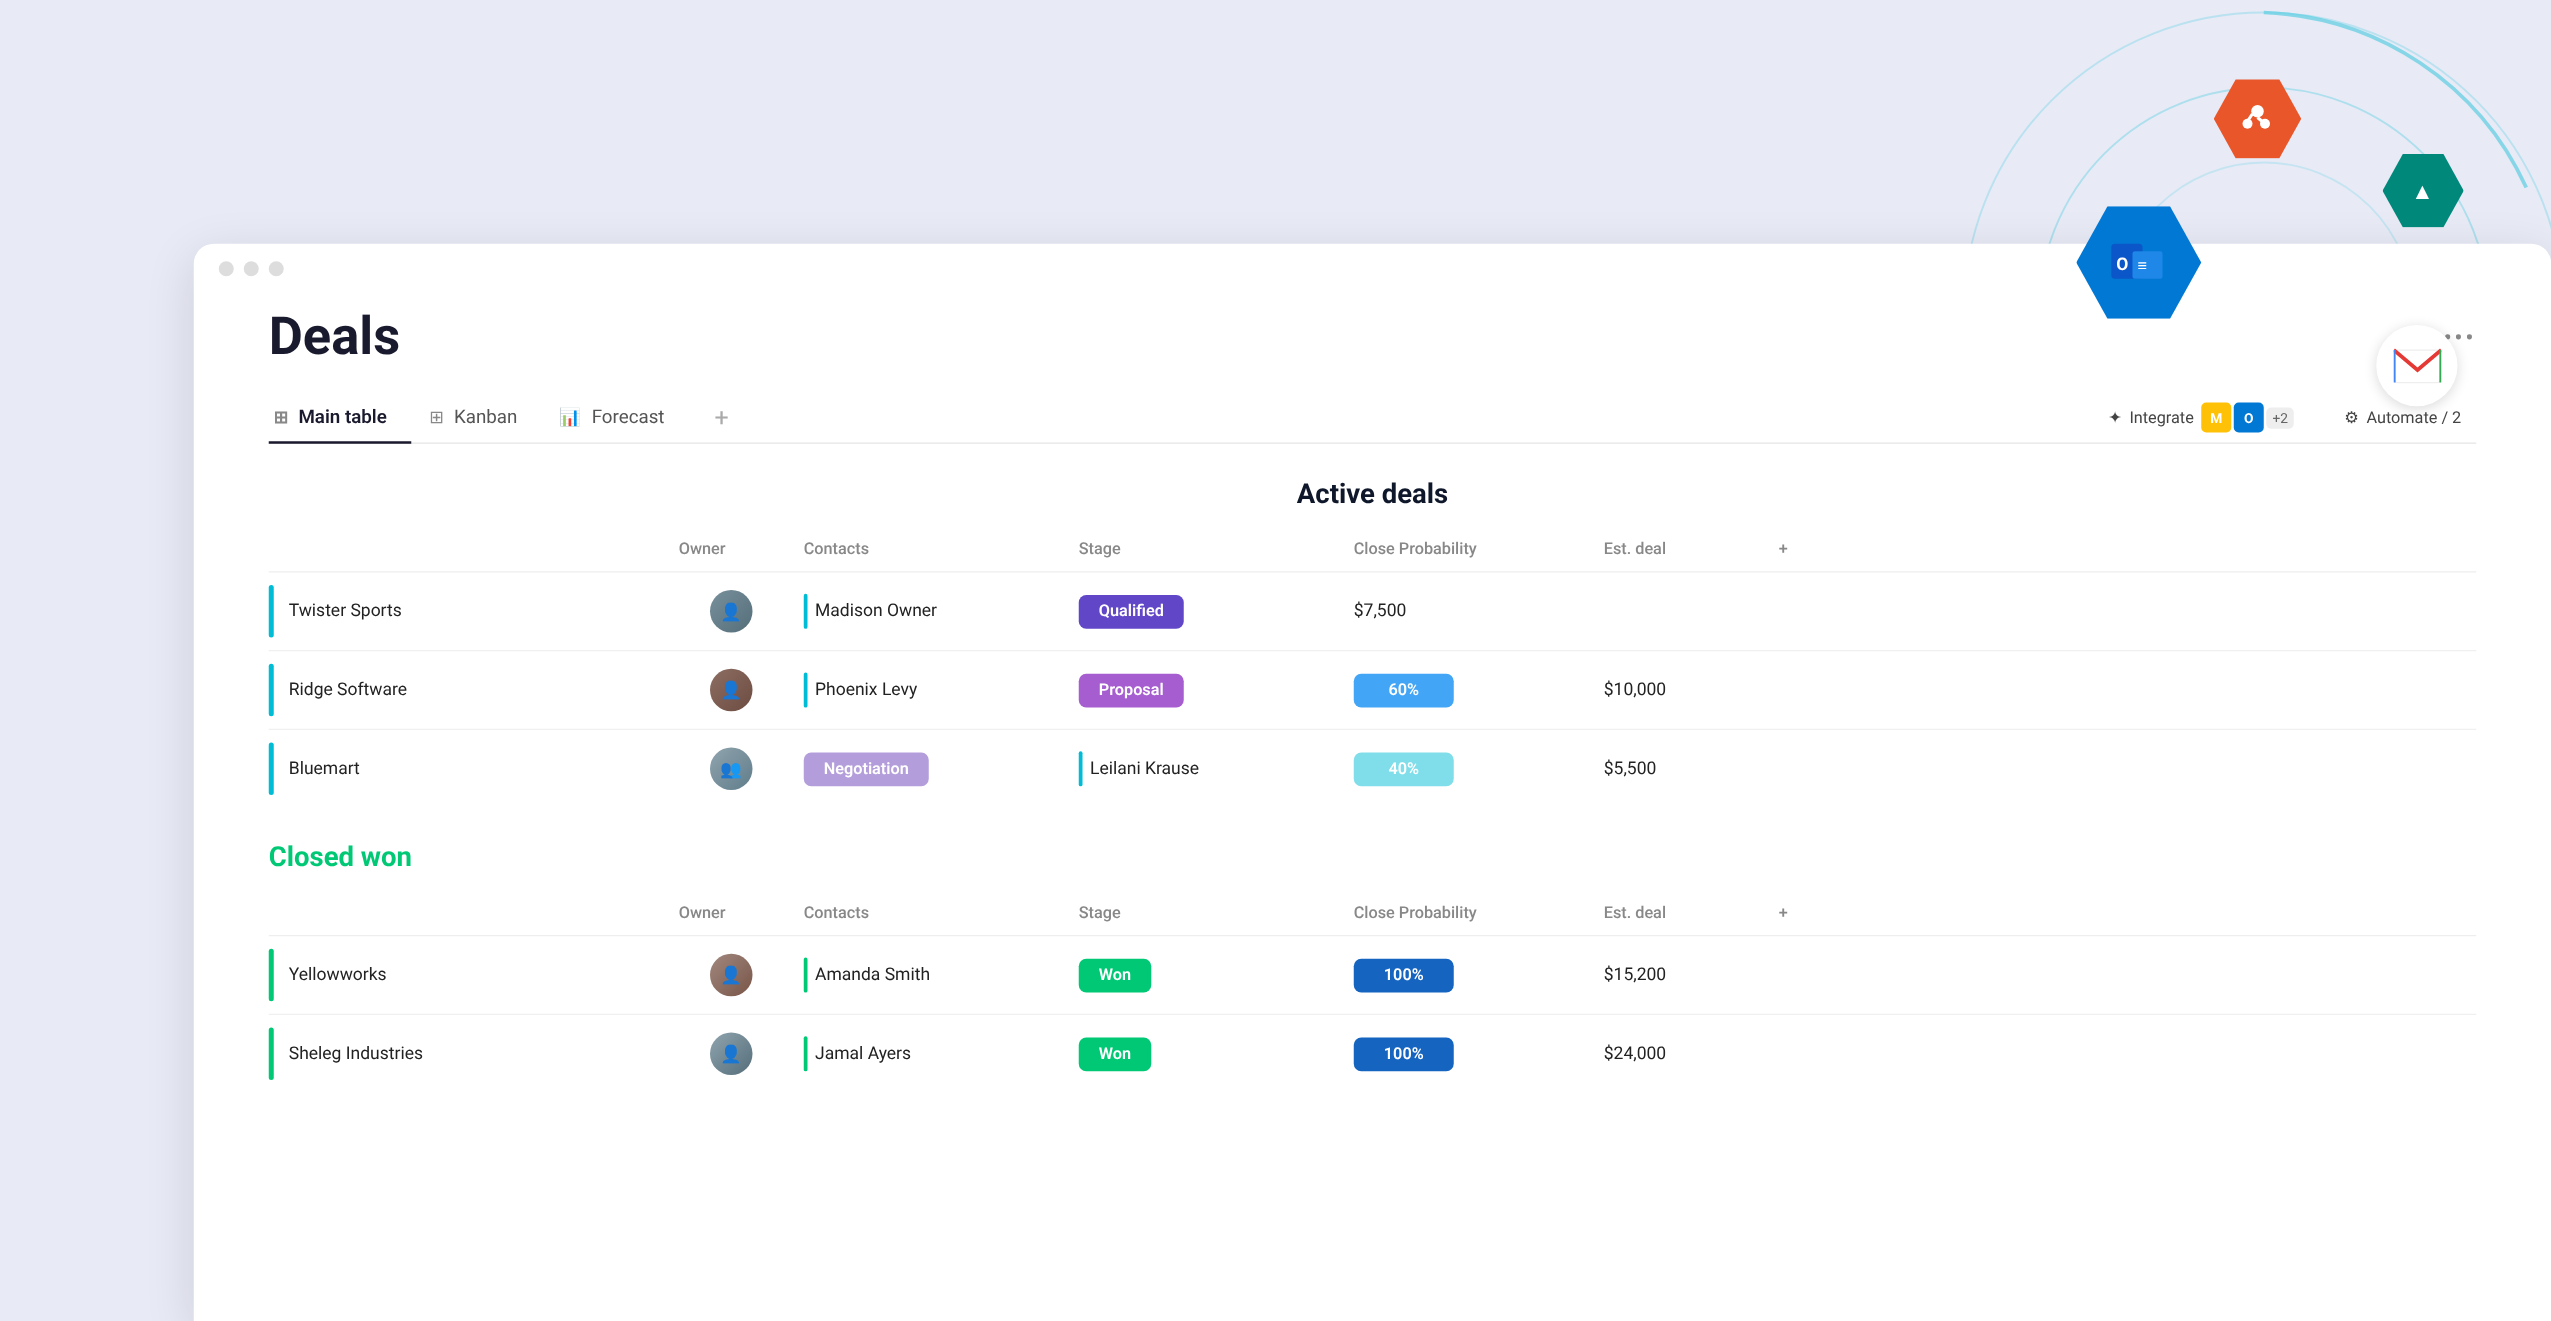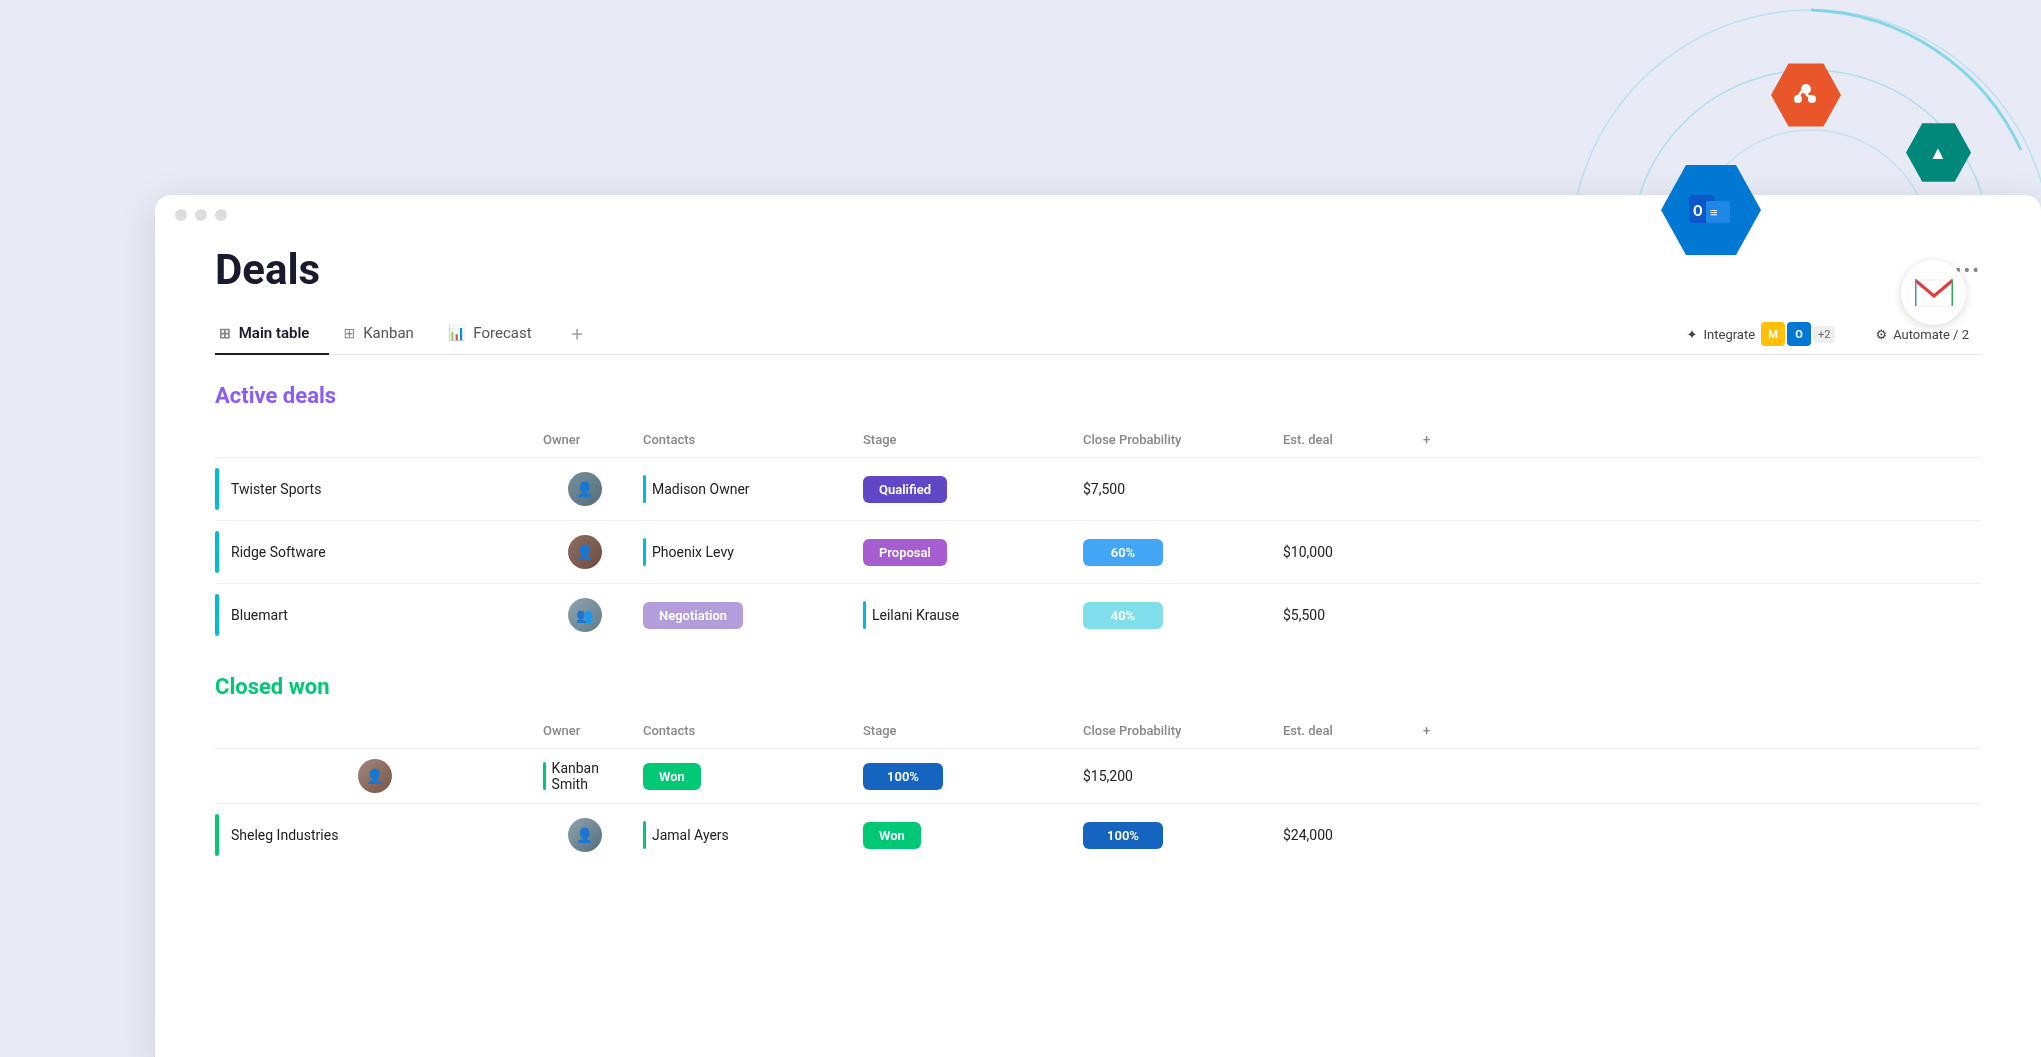--- a/index.html
+++ b/index.html
@@ -215,21 +215,21 @@
     .section {
       margin-top: 28px;
     }
 
     .section-title {
       font-size: 22px;
       font-weight: 700;
       margin-bottom: 14px;
     }
 
-    .section-title.active { color: #8b5cf6; }
+    .section-title.active { color: #0f172a; text-align: center; }
     .section-title.closed { color: #00c875; }
 
     .table-wrap {
       border-radius: 8px;
       overflow: visible;
     }
 
     .table-header {
       display: grid;
       grid-template-columns: 320px 100px 220px 220px 200px 140px 50px;
@@ -556,26 +556,30 @@
           <div></div>
           <div>Owner</div>
           <div>Contacts</div>
           <div>Stage</div>
           <div>Close Probability</div>
           <div>Est. deal</div>
           <div>+</div>
         </div>
 
         <div class="table-row">
+          <div class="cell company-cell">
+            <div class="group-bar green"></div>
+            <span class="company-name">Yellowworks</span>
+          </div>
           <div class="cell avatar-cell">
             <div class="avatar" style="background: linear-gradient(135deg,#a1887f,#795548); font-size:14px;">👤</div>
           </div>
           <div class="cell contact-cell">
             <div class="contact-bar green"></div>
-            <span>Kanban Smith</span>
+            <span>Amanda Smith</span>
           </div>
           <div class="cell">
             <span class="stage-badge stage-won">Won</span>
           </div>
           <div class="cell">
             <span class="prob-badge prob-100">100%</span>
           </div>
           <div class="cell deal-amount">$15,200</div>
           <div class="cell row-add"></div>
         </div>

